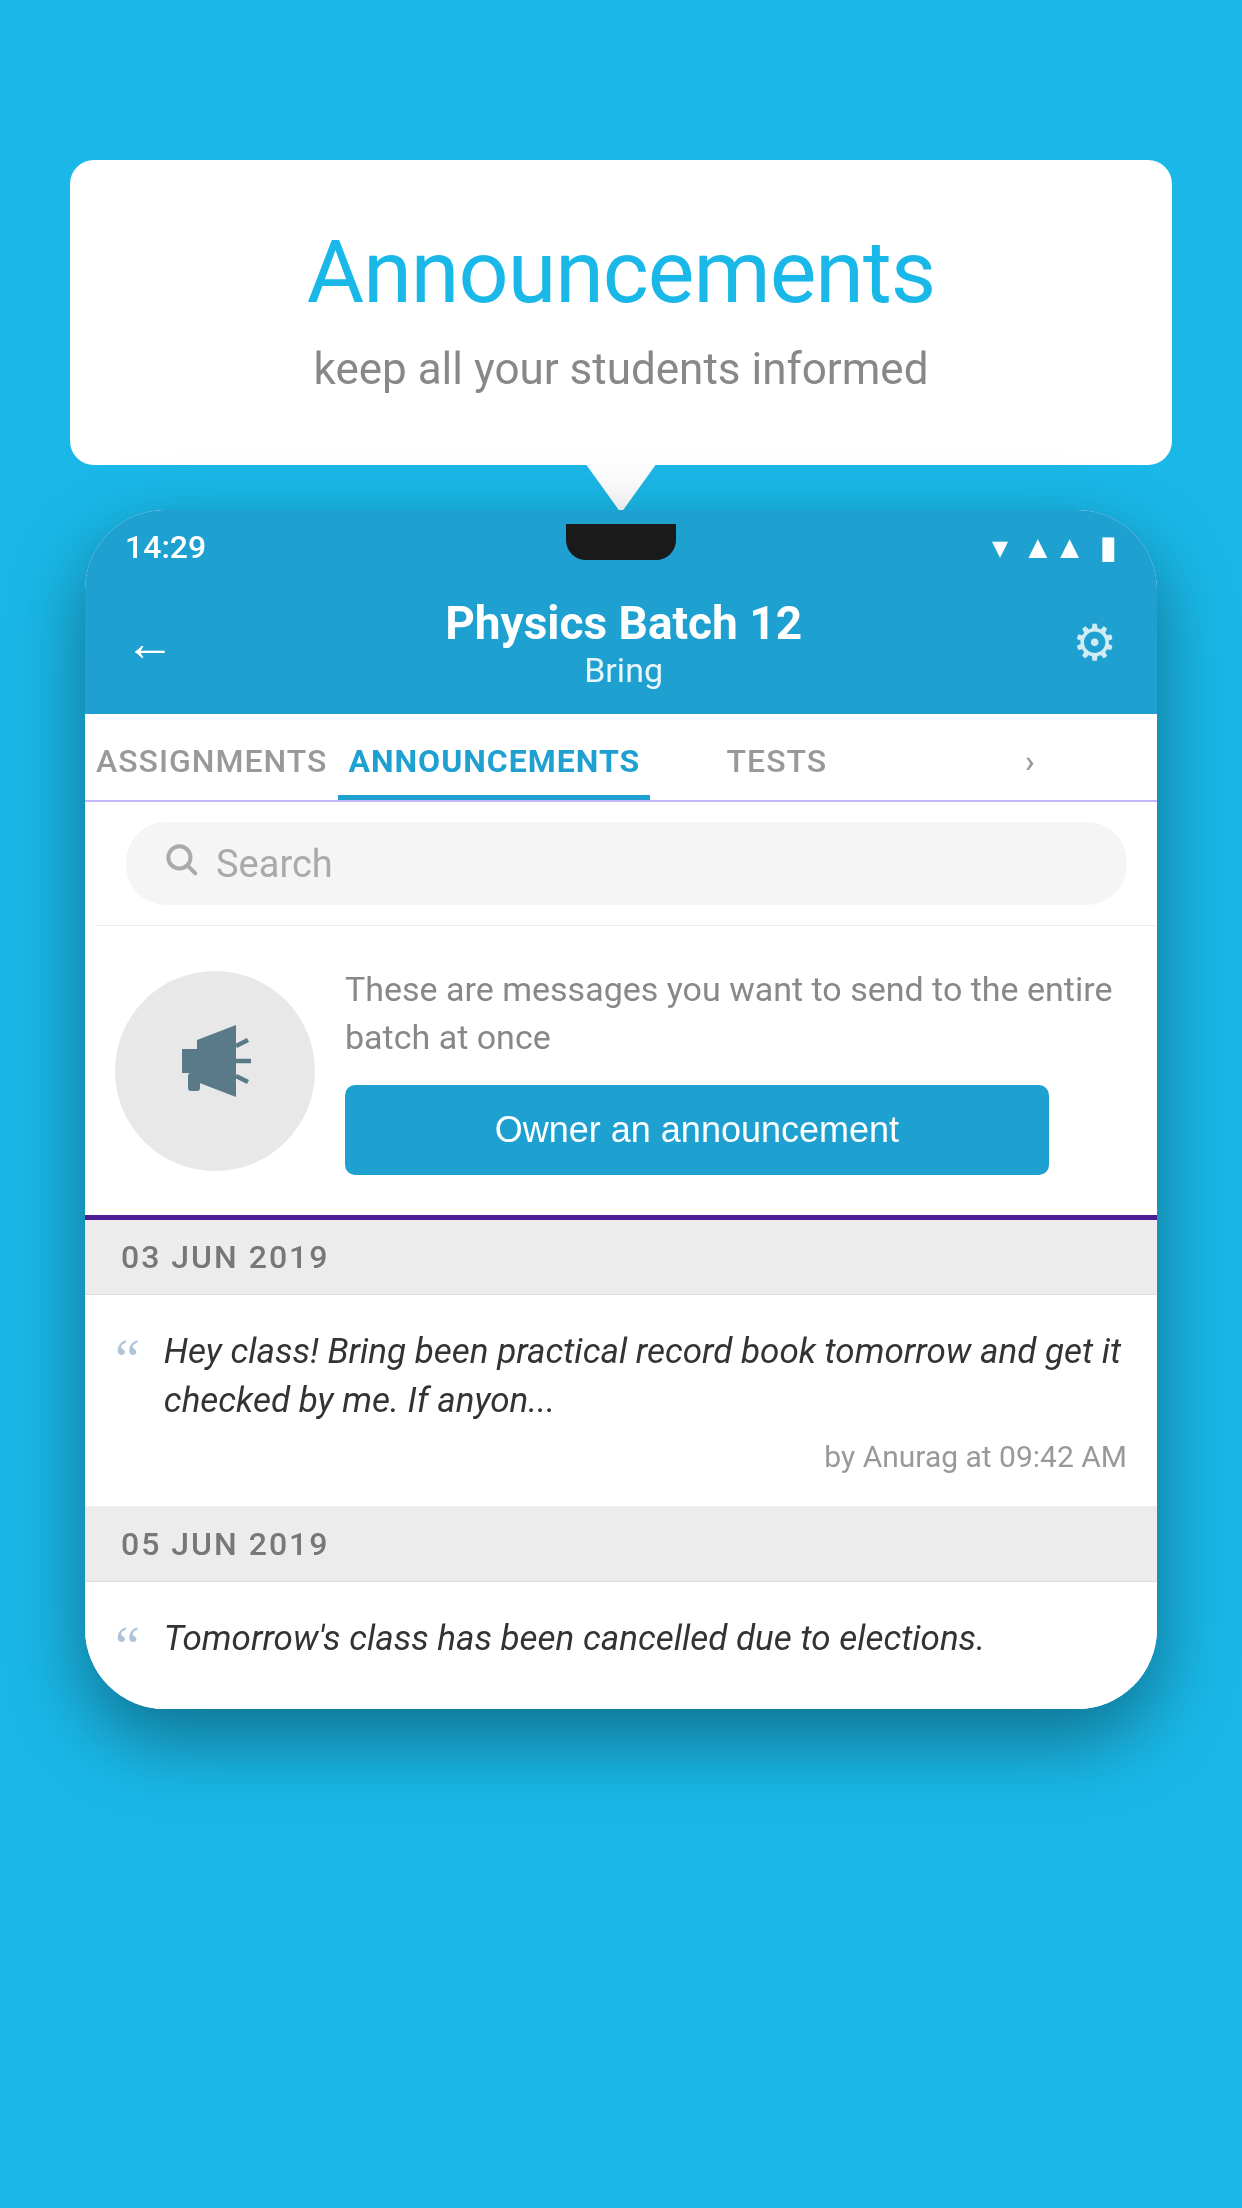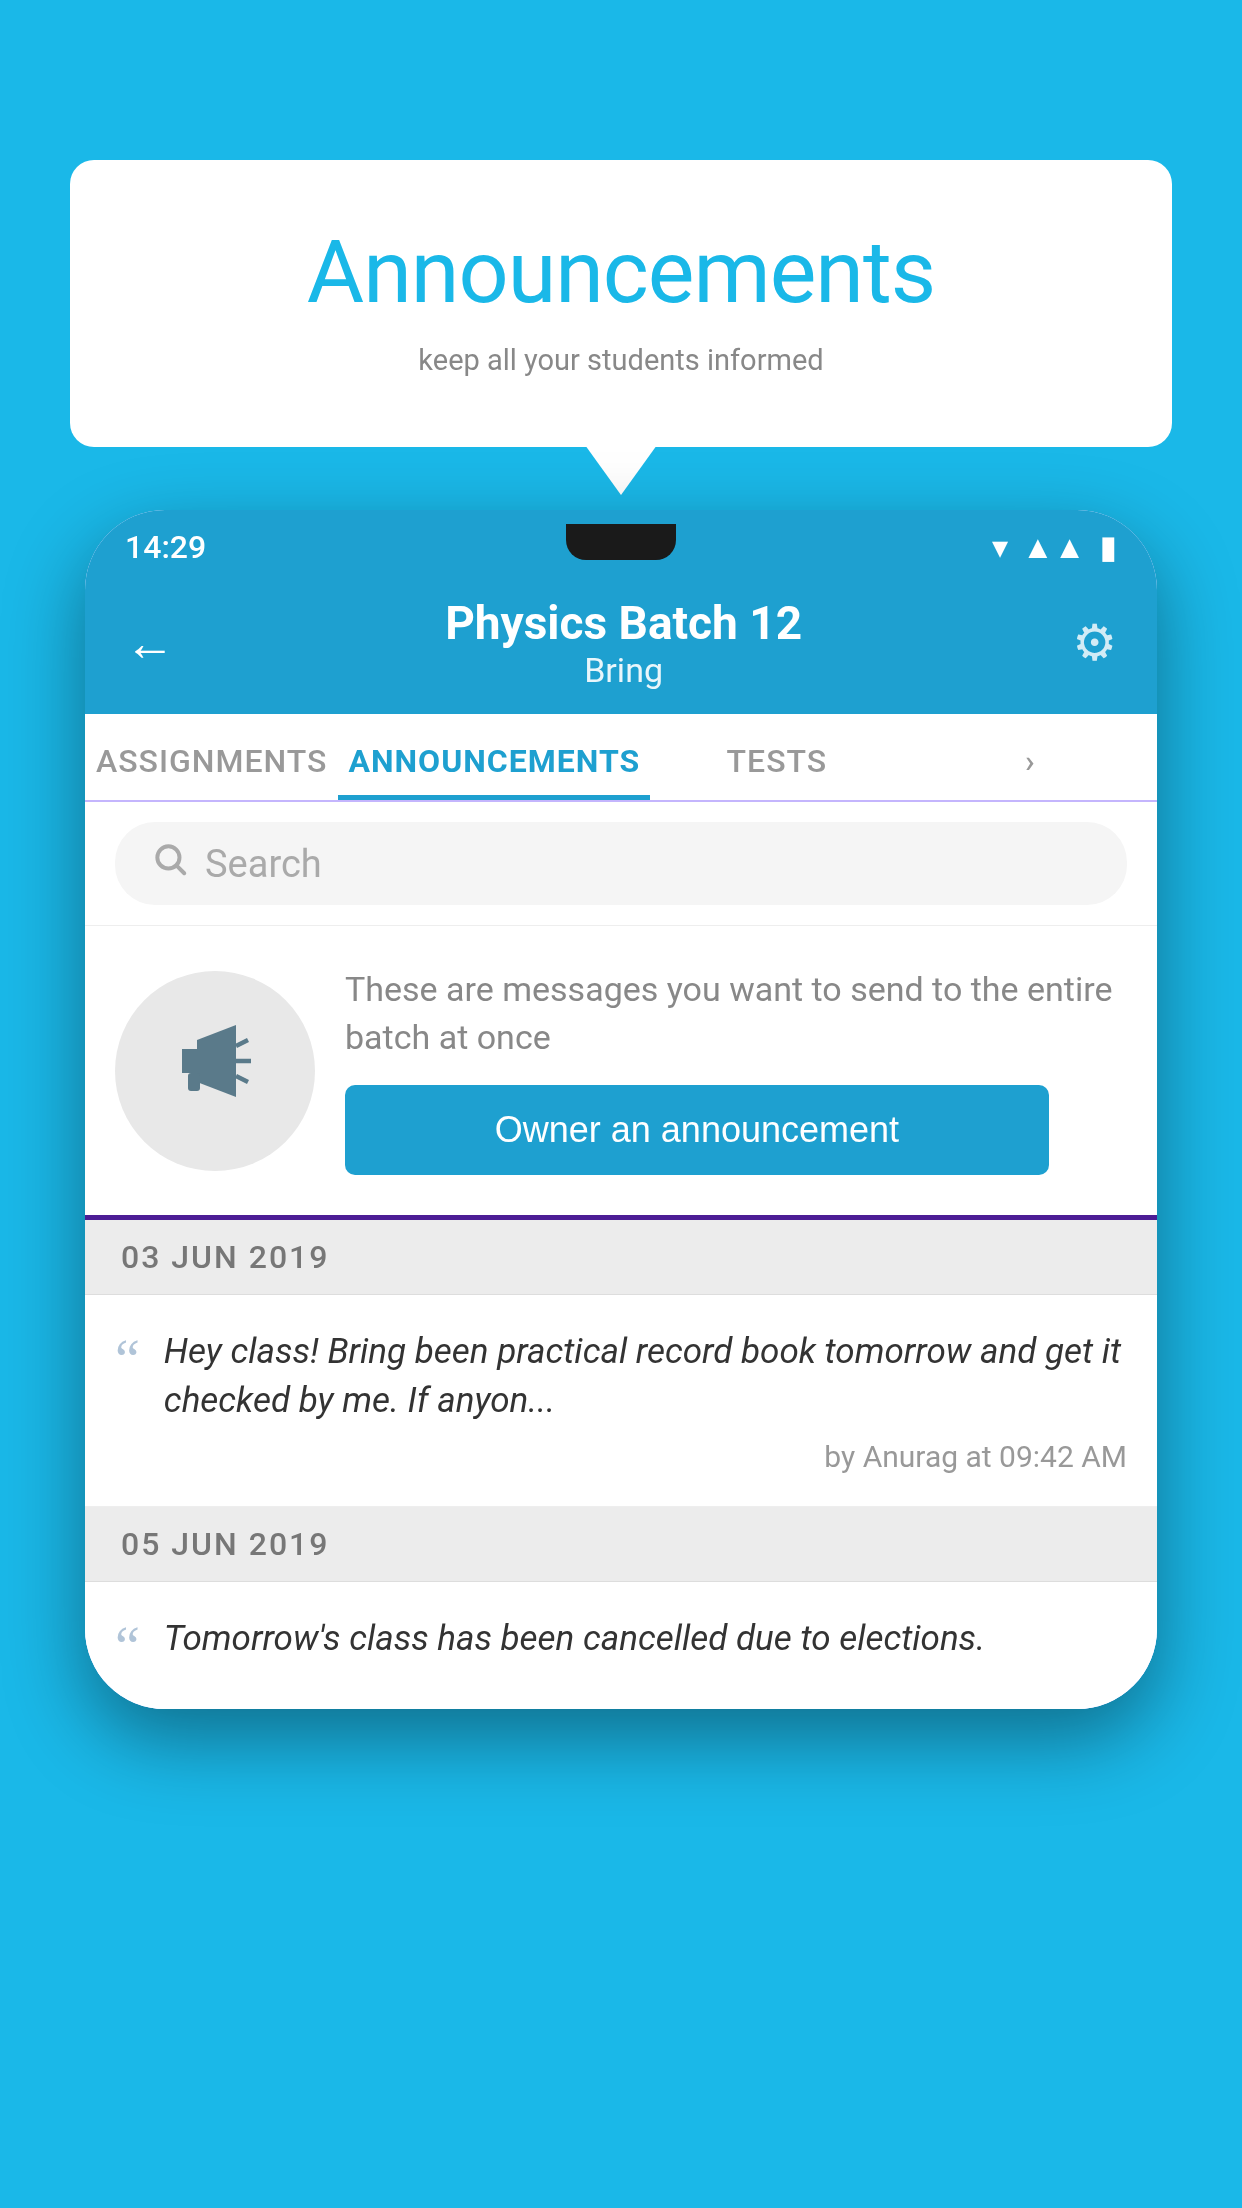--- a/index.html
+++ b/index.html
@@ -49,21 +49,21 @@
     .speech-bubble-title {
       color: #1ab8e8;
       font-size: 88px;
       font-weight: 400;
       letter-spacing: -1px;
       margin-bottom: 20px;
     }
 
     .speech-bubble-subtitle {
       color: #888;
-      font-size: 29px;
+      font-size: 44px;
       font-weight: 400;
     }
 
     
     .phone-wrapper {
       position: absolute;
       top: 510px;
       left: 85px;
       right: 85px;
       bottom: 0;
@@ -189,20 +189,21 @@
       right: 0;
       height: 5px;
       background: #1ea0d0;
     }
 
     
     .search-container {
       background: white;
       padding: 20px 30px;
       border-bottom: 1px solid #eee;
+      margin-left: 11px;
     }
 
     .search-bar {
       background: #f5f5f5;
       border-radius: 40px;
       display: flex;
       align-items: center;
       padding: 18px 36px;
       gap: 16px;
     }

